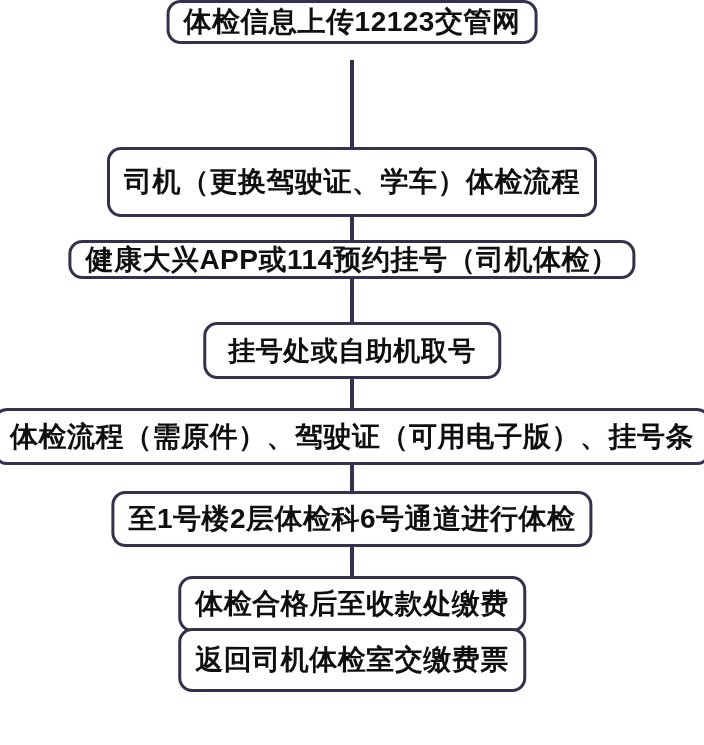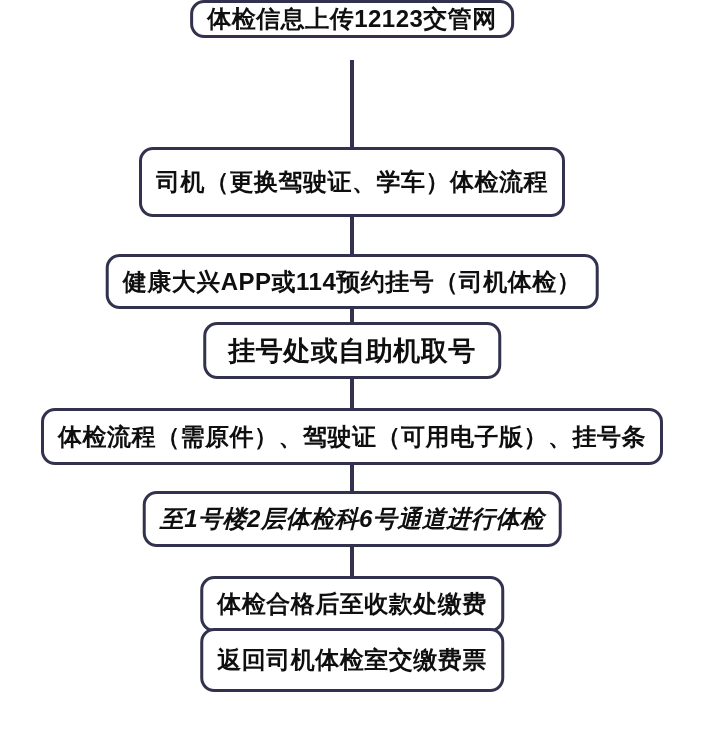--- a/index.html
+++ b/index.html
@@ -39,30 +39,30 @@
     box-sizing: border-box;
     display: flex;
     align-items: center;
     justify-content: center;
     background: var(--background, #ffffff);
     border: 3px solid var(--border, #32324e);
     border-radius: 14px;
     padding: 0 14px;
     white-space: nowrap;
     font-weight: bold;
-    font-size: 24px;
+    font-size: 28px;
     color: var(--text, #0f0f0f);
     letter-spacing: 0.5px;
   }
   .step:nth-of-type(1) { top: 28px;  height: 67px; font-size: 29px; }
   .step:nth-of-type(2) { top: 147px; height: 70px; }
-  .step:nth-of-type(3) { top: 254px; height: 55px; }
+  .step:nth-of-type(3) { top: 240px; height: 39px; }
   .step:nth-of-type(4) { top: 322px; height: 57px; padding: 0 22px; font-size: 27px; }
   .step:nth-of-type(5) { top: 408px; height: 57px; }
-  .step:nth-of-type(6) { top: 491px; height: 56px; font-style: italic; }
+  .step:nth-of-type(6) { top: 491px; height: 56px; }
   .step:nth-of-type(7) { top: 576px; height: 56px; }
   .step:nth-of-type(8) { top: 628px; height: 64px; }
 </style>
 </head>
 <body>
 
 <div class="canvas">
 
   <div class="spine"></div>
 

